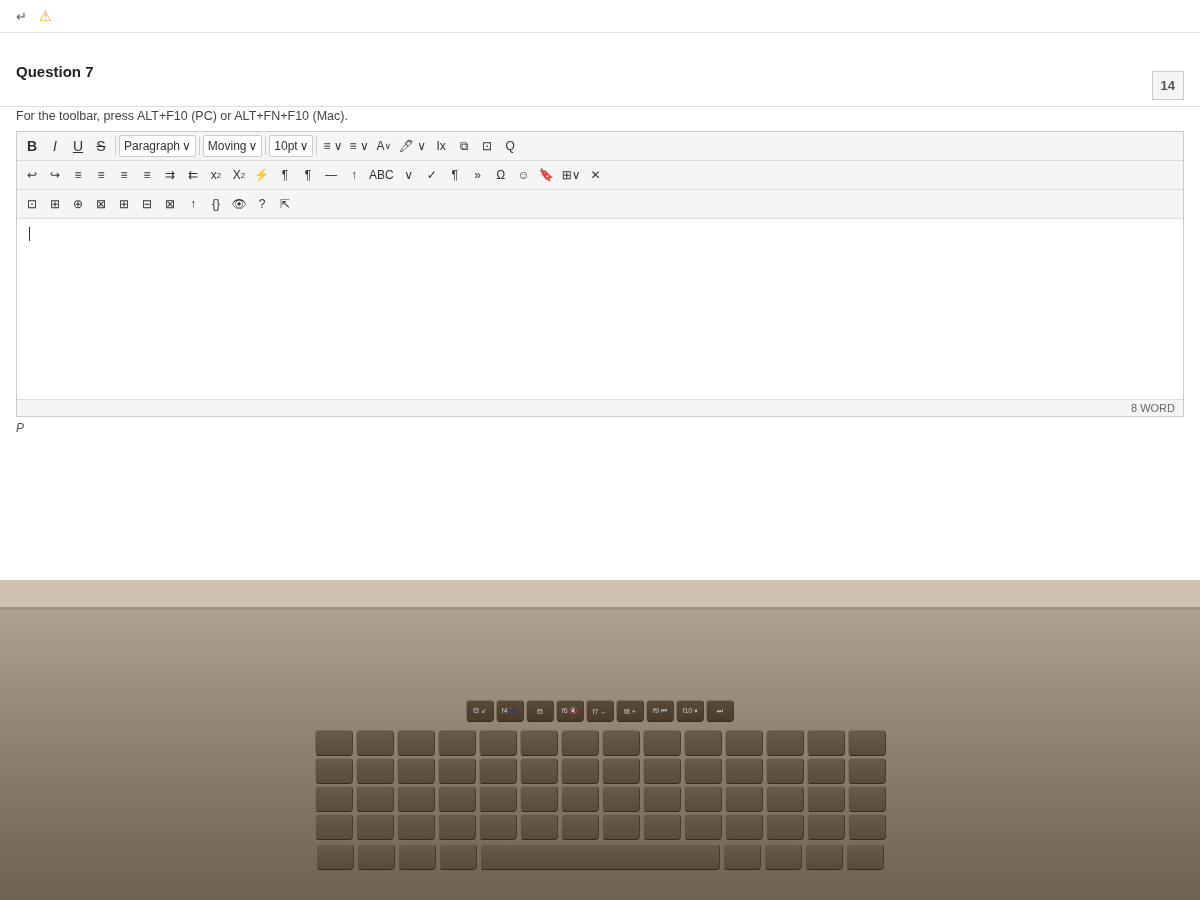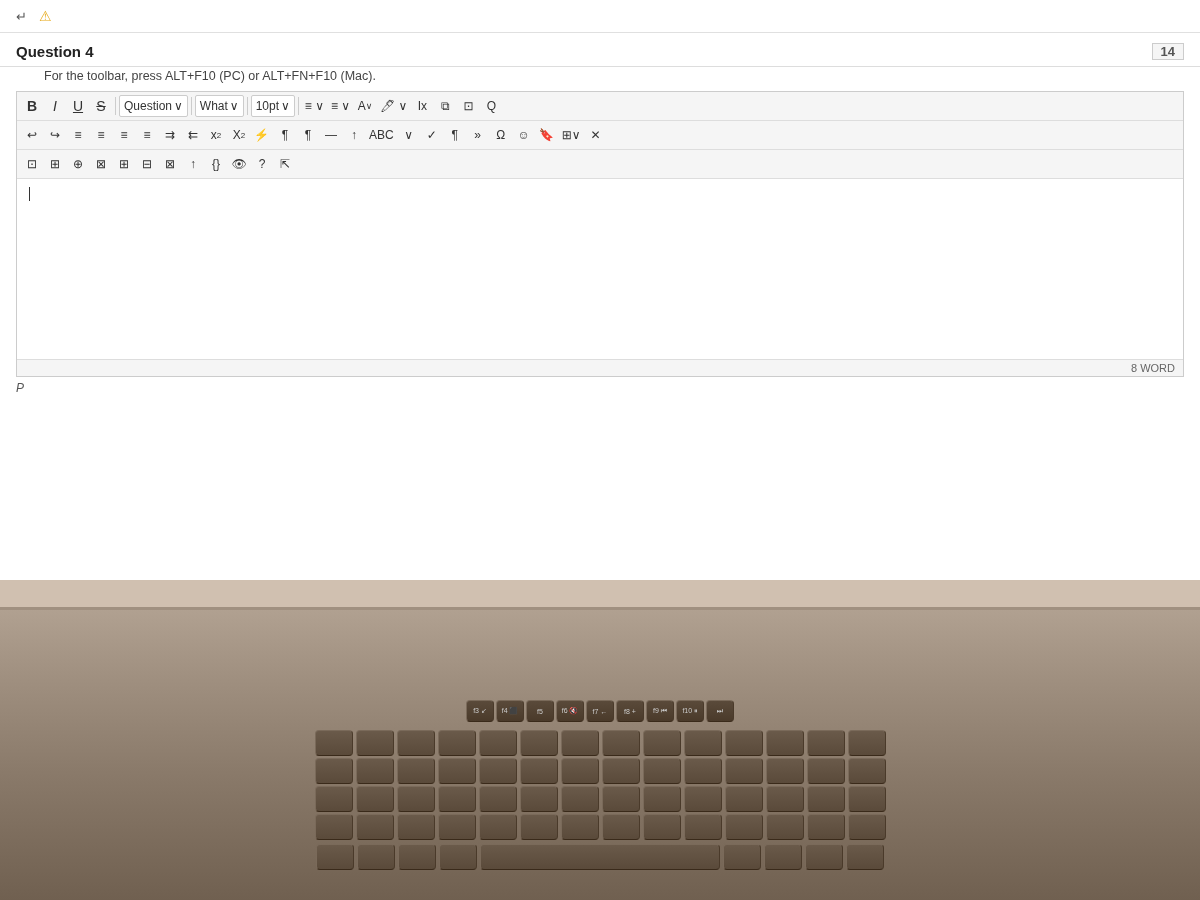--- a/index.html
+++ b/index.html
@@ -53,41 +53,41 @@
       justify-content: space-between;
     }
     .question-number {
       font-weight: bold;
       font-size: 15px;
     }
     .question-page-num {
       font-size: 13px;
       color: #555;
       border: 1px solid #ccc;
-      padding: 0 8px;
+      padding: 6px 8px;
       background: #f5f5f5;
+      margin-top: 28px;
     }
 
     
     .question-text {
       padding: 12px 16px 4px 16px;
       font-size: 13.5px;
       color: #222;
       line-height: 1.5;
     }
     .question-text sup {
       font-size: 9px;
     }
 
     
     .toolbar-hint {
       padding: 2px 16px 8px 16px;
       font-size: 12.5px;
       color: #444;
-      margin-left: 28px;
     }
 
     
     .editor-container {
       border: 1px solid #ccc;
       margin: 0 16px;
       background: #fff;
     }
 
     
@@ -241,42 +241,42 @@
 </head>
 <body>
 
 <div class="main-content">
   <div class="warning-bar">
     <span class="back-arrow">↵</span>
     <span class="warning-icon">⚠</span>
   </div>
 
   <div class="question-header">
-    <span class="question-number">Question 4</span>
+    <span class="question-number">Question 7</span>
     <span class="question-page-num">14</span>
   </div>
 
 
   <div class="toolbar-hint">For the toolbar, press ALT+F10 (PC) or ALT+FN+F10 (Mac).</div>
 
   <div class="editor-container">
 
     <div class="toolbar-row">
       <button class="toolbar-btn bold">B</button>
       <button class="toolbar-btn italic">I</button>
       <button class="toolbar-btn underline">U</button>
       <button class="toolbar-btn strikethrough">S</button>
       <div class="toolbar-separator"></div>
       <div class="toolbar-dropdown">
-        <span>Question</span>
+        <span>Paragraph</span>
         <span>∨</span>
       </div>
       <div class="toolbar-separator"></div>
       <div class="toolbar-dropdown">
-        <span>What</span>
+        <span>Moving</span>
         <span>∨</span>
       </div>
       <div class="toolbar-separator"></div>
       <div class="toolbar-dropdown">
         <span>10pt</span>
         <span>∨</span>
       </div>
       <div class="toolbar-separator"></div>
       <button class="toolbar-btn">≡ ∨</button>
       <button class="toolbar-btn">≡ ∨</button>

